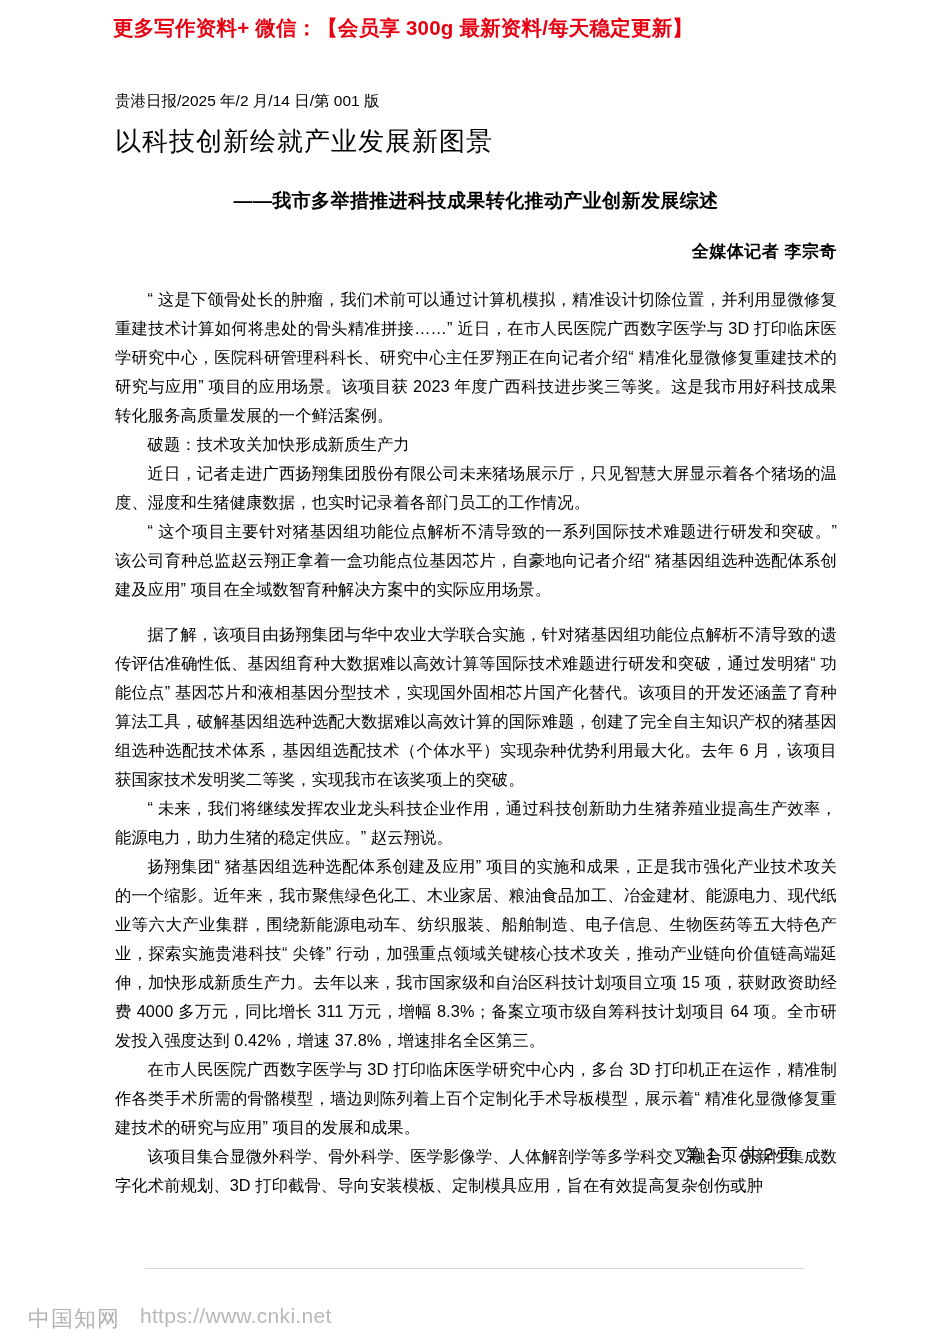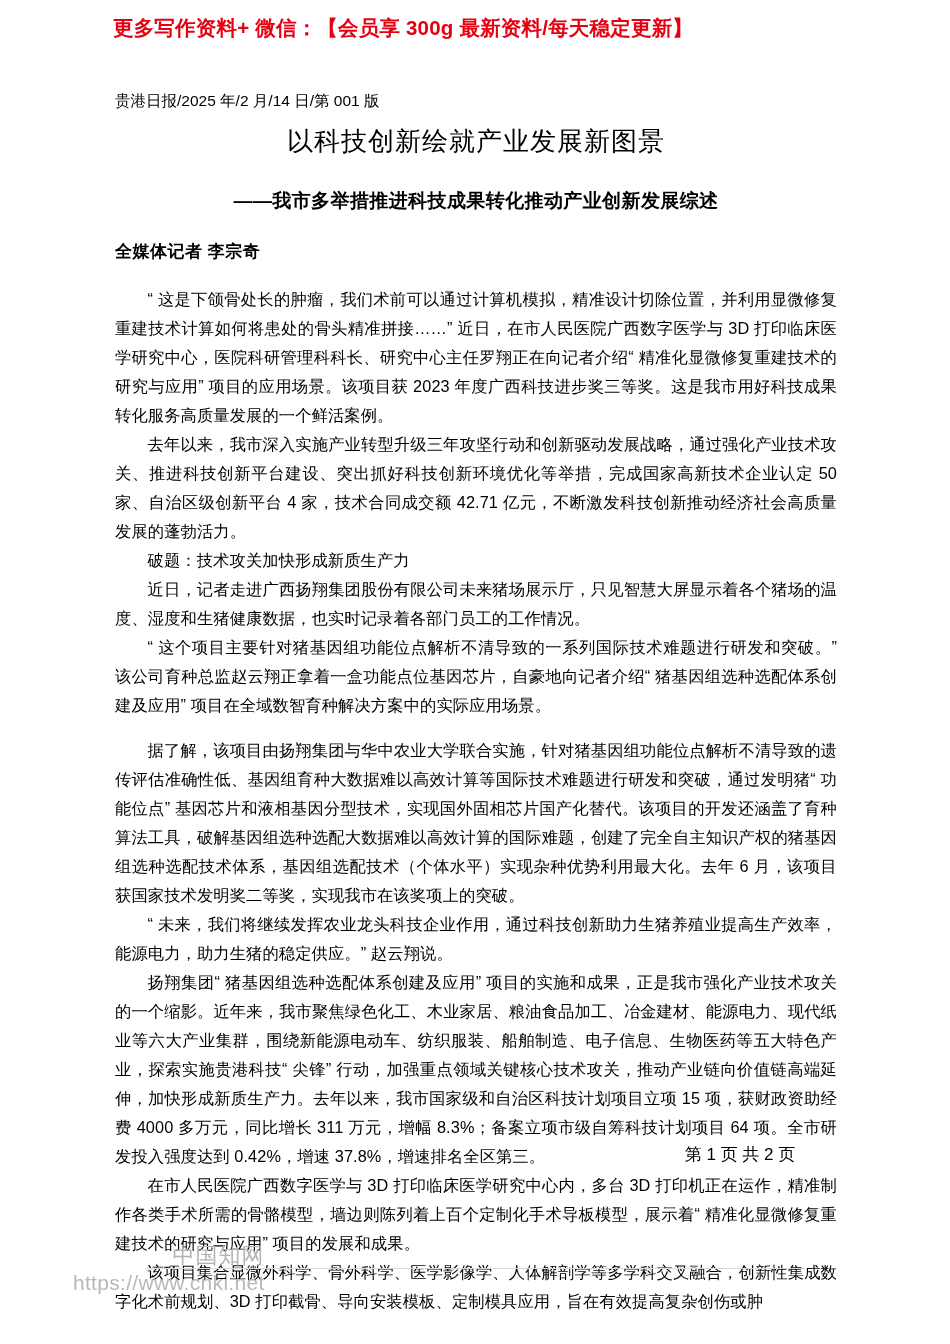--- a/index.html
+++ b/index.html
@@ -45,41 +45,40 @@
 
   .pub-line {
     font-family: "Liberation Sans", "DejaVu Sans", sans-serif;
     font-size: 15.5px;
     line-height: 22px;
     color: #000;
     margin-bottom: 12px;
   }
 
   .headline {
-    text-align: center;
     font-family: "Liberation Sans", "DejaVu Sans", sans-serif;
     font-size: 26px;
     font-weight: normal;
     letter-spacing: 1px;
     margin: 0 0 30px 0;
     line-height: 34px;
   }
 
   .subhead {
     text-align: center;
     font-family: "Liberation Sans", "DejaVu Sans", sans-serif;
     font-size: 19px;
     font-weight: bold;
     letter-spacing: 0.4px;
     margin: 8px 0 26px 0;
     line-height: 26px;
   }
 
   .byline {
-    text-align: left;
+    text-align: right;
     font-family: "Liberation Sans", "DejaVu Sans", sans-serif;
     font-size: 17px;
     font-weight: bold;
     letter-spacing: 0.5px;
     margin: 0 0 22px 0;
   }
 
   .body-text p {
     margin: 0;
     font-family: "Liberation Sans", "DejaVu Sans", sans-serif;
@@ -115,35 +114,34 @@
     top: 1268px;
     left: 145px;
     width: 660px;
     height: 1px;
     background: #d9d9d9;
   }
 
   
   .cnki {
     position: absolute;
-    top: 1241px;
+    top: 1304px;
     left: 28px;
     display: flex;
-    align-items: flex-end;
+    align-items: flex-start;
     color: #b0b0b0;
-    flex-direction: column;
   }
   .cnki-logo {
     font-family: "Liberation Sans", "DejaVu Sans", sans-serif;
     font-size: 22px;
     letter-spacing: 1px;
     color: #b3b3b3;
   }
   .cnki-url {
-    margin-left: 45px;
+    margin-left: 20px;
     font-family: "Liberation Sans", "DejaVu Sans", sans-serif;
     font-size: 21px;
     color: #b8b8b8;
     letter-spacing: 0.3px;
   }
 </style>
 </head>
 <body>
 
 <div class="page">
@@ -155,21 +153,20 @@
     <div class="pub-line">贵港日报/2025 年/2 月/14 日/第 001 版</div>
 
     <h1 class="headline">以科技创新绘就产业发展新图景</h1>
 
     <div class="subhead">——我市多举措推进科技成果转化推动产业创新发展综述</div>
 
     <div class="byline">全媒体记者  李宗奇</div>
 
     <div class="body-text">
       <p>“ 这是下颌骨处长的肿瘤，我们术前可以通过计算机模拟，精准设计切除位置，并利用显微修复重建技术计算如何将患处的骨头精准拼接……” 近日，在市人民医院广西数字医学与 3D 打印临床医学研究中心，医院科研管理科科长、研究中心主任罗翔正在向记者介绍“ 精准化显微修复重建技术的研究与应用” 项目的应用场景。该项目获 2023 年度广西科技进步奖三等奖。这是我市用好科技成果转化服务高质量发展的一个鲜活案例。</p>
-      <p>去年以来，我市深入实施产业转型升级三年攻坚行动和创新驱动发展战略，通过强化产业技术攻关、推进科技创新平台建设、突出抓好科技创新环境优化等举措，完成国家高新技术企业认定 50 家、自治区级创新平台 4 家，技术合同成交额 42.71 亿元，不断激发科技创新推动经济社会高质量发展的蓬勃活力。</p>
       <p>破题：技术攻关加快形成新质生产力</p>
       <p>近日，记者走进广西扬翔集团股份有限公司未来猪场展示厅，只见智慧大屏显示着各个猪场的温度、湿度和生猪健康数据，也实时记录着各部门员工的工作情况。</p>
       <p>“ 这个项目主要针对猪基因组功能位点解析不清导致的一系列国际技术难题进行研发和突破。” 该公司育种总监赵云翔正拿着一盒功能点位基因芯片，自豪地向记者介绍“ 猪基因组选种选配体系创建及应用” 项目在全域数智育种解决方案中的实际应用场景。</p>
       <p class="spacer-before">据了解，该项目由扬翔集团与华中农业大学联合实施，针对猪基因组功能位点解析不清导致的遗传评估准确性低、基因组育种大数据难以高效计算等国际技术难题进行研发和突破，通过发明猪“ 功能位点” 基因芯片和液相基因分型技术，实现国外固相芯片国产化替代。该项目的开发还涵盖了育种算法工具，破解基因组选种选配大数据难以高效计算的国际难题，创建了完全自主知识产权的猪基因组选种选配技术体系，基因组选配技术（个体水平）实现杂种优势利用最大化。去年 6 月，该项目获国家技术发明奖二等奖，实现我市在该奖项上的突破。</p>
       <p>“ 未来，我们将继续发挥农业龙头科技企业作用，通过科技创新助力生猪养殖业提高生产效率，能源电力，助力生猪的稳定供应。” 赵云翔说。</p>
       <p>扬翔集团“ 猪基因组选种选配体系创建及应用” 项目的实施和成果，正是我市强化产业技术攻关的一个缩影。近年来，我市聚焦绿色化工、木业家居、粮油食品加工、冶金建材、能源电力、现代纸业等六大产业集群，围绕新能源电动车、纺织服装、船舶制造、电子信息、生物医药等五大特色产业，探索实施贵港科技“ 尖锋” 行动，加强重点领域关键核心技术攻关，推动产业链向价值链高端延伸，加快形成新质生产力。去年以来，我市国家级和自治区科技计划项目立项 15 项，获财政资助经费 4000 多万元，同比增长 311 万元，增幅 8.3%；备案立项市级自筹科技计划项目 64 项。全市研发投入强度达到 0.42%，增速 37.8%，增速排名全区第三。</p>
       <p>在市人民医院广西数字医学与 3D 打印临床医学研究中心内，多台 3D 打印机正在运作，精准制作各类手术所需的骨骼模型，墙边则陈列着上百个定制化手术导板模型，展示着“ 精准化显微修复重建技术的研究与应用” 项目的发展和成果。</p>
       <p>该项目集合显微外科学、骨外科学、医学影像学、人体解剖学等多学科交叉融合，创新性集成数字化术前规划、3D 打印截骨、导向安装模板、定制模具应用，旨在有效提高复杂创伤或肿</p>
     </div>
   </div>

